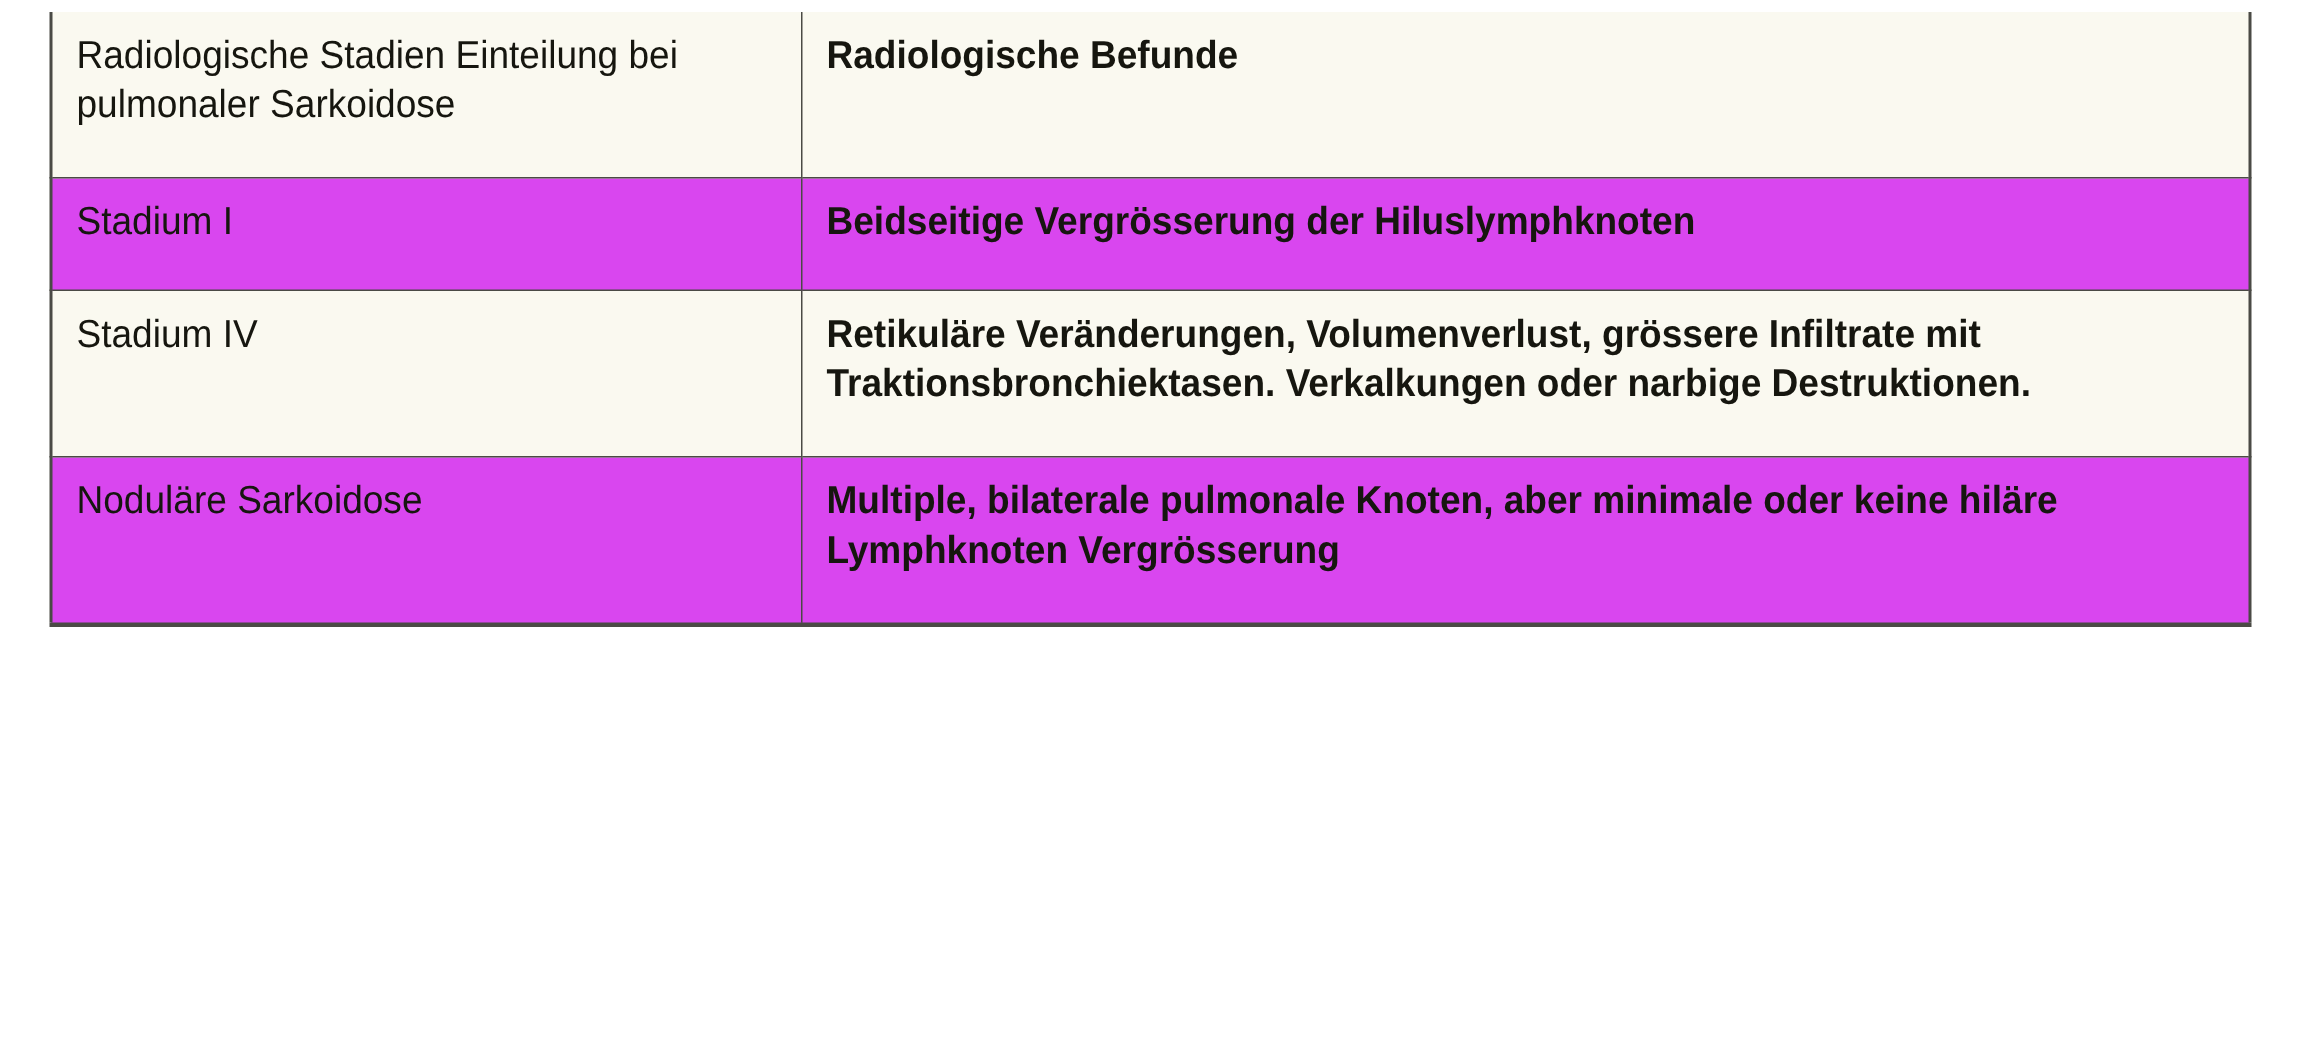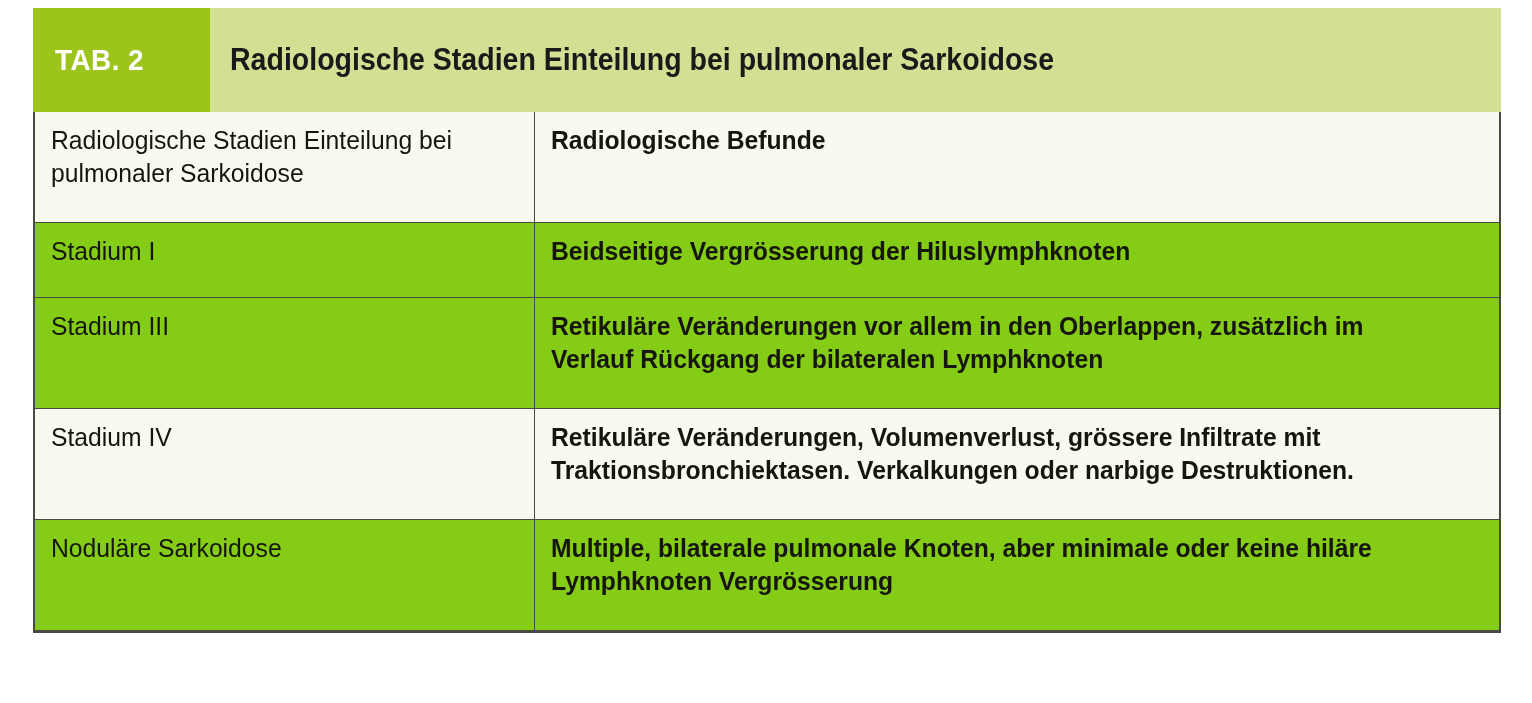--- a/index.html
+++ b/index.html
@@ -89,39 +89,31 @@
     border-bottom: none;
   }
   .data-table .cell-text {
     display: block;
     transform: scaleX(0.95);
     transform-origin: left top;
   }
   .col-stage { width: 500px; }
 
   .row-light td { background: #faf9f0; }
-  .row-tint  td { background: #84cc16; }
+  .row-tint  td { background: #d946ef; }
 
   .row-head td { height: 82px; }
   .row-1line td { height: 46px; }
   .row-2line td { height: 82px; }
 </style>
 </head>
 <body>
 
 <div class="table-figure">
 
-  <div class="figure-header">
-    <div class="tab-badge">
-      <span class="tab-badge-label">TAB. 2</span>
-    </div>
-    <div class="figure-title-wrap">
-      <span class="figure-title">Radiologische Stadien Einteilung bei pulmonaler Sarkoidose</span>
-    </div>
-  </div>
 
   <table class="data-table">
     <colgroup>
       <col class="col-stage">
       <col>
     </colgroup>
     <tbody>
       <tr class="row-light row-head">
         <td>
           <span class="cell-text">Radiologische Stadien Einteilung bei pulmonaler Sarkoidose</span>
@@ -134,28 +126,20 @@
       <tr class="row-tint row-1line">
         <td>
           <span class="cell-text">Stadium I</span>
         </td>
         <td>
           <span class="cell-text">Beidseitige Vergrösserung der Hiluslymphknoten</span>
         </td>
       </tr>
 
 
-      <tr class="row-tint row-2line">
-        <td>
-          <span class="cell-text">Stadium III</span>
-        </td>
-        <td>
-          <span class="cell-text">Retikuläre Veränderungen vor allem in den Oberlappen, zusätzlich im Verlauf Rückgang der bilateralen Lymphknoten</span>
-        </td>
-      </tr>
 
       <tr class="row-light row-2line">
         <td>
           <span class="cell-text">Stadium IV</span>
         </td>
         <td>
           <span class="cell-text">Retikuläre Veränderungen, Volumenverlust, grössere Infiltrate mit Traktionsbronchiektasen. Verkalkungen oder narbige Destruktionen.</span>
         </td>
       </tr>
 

